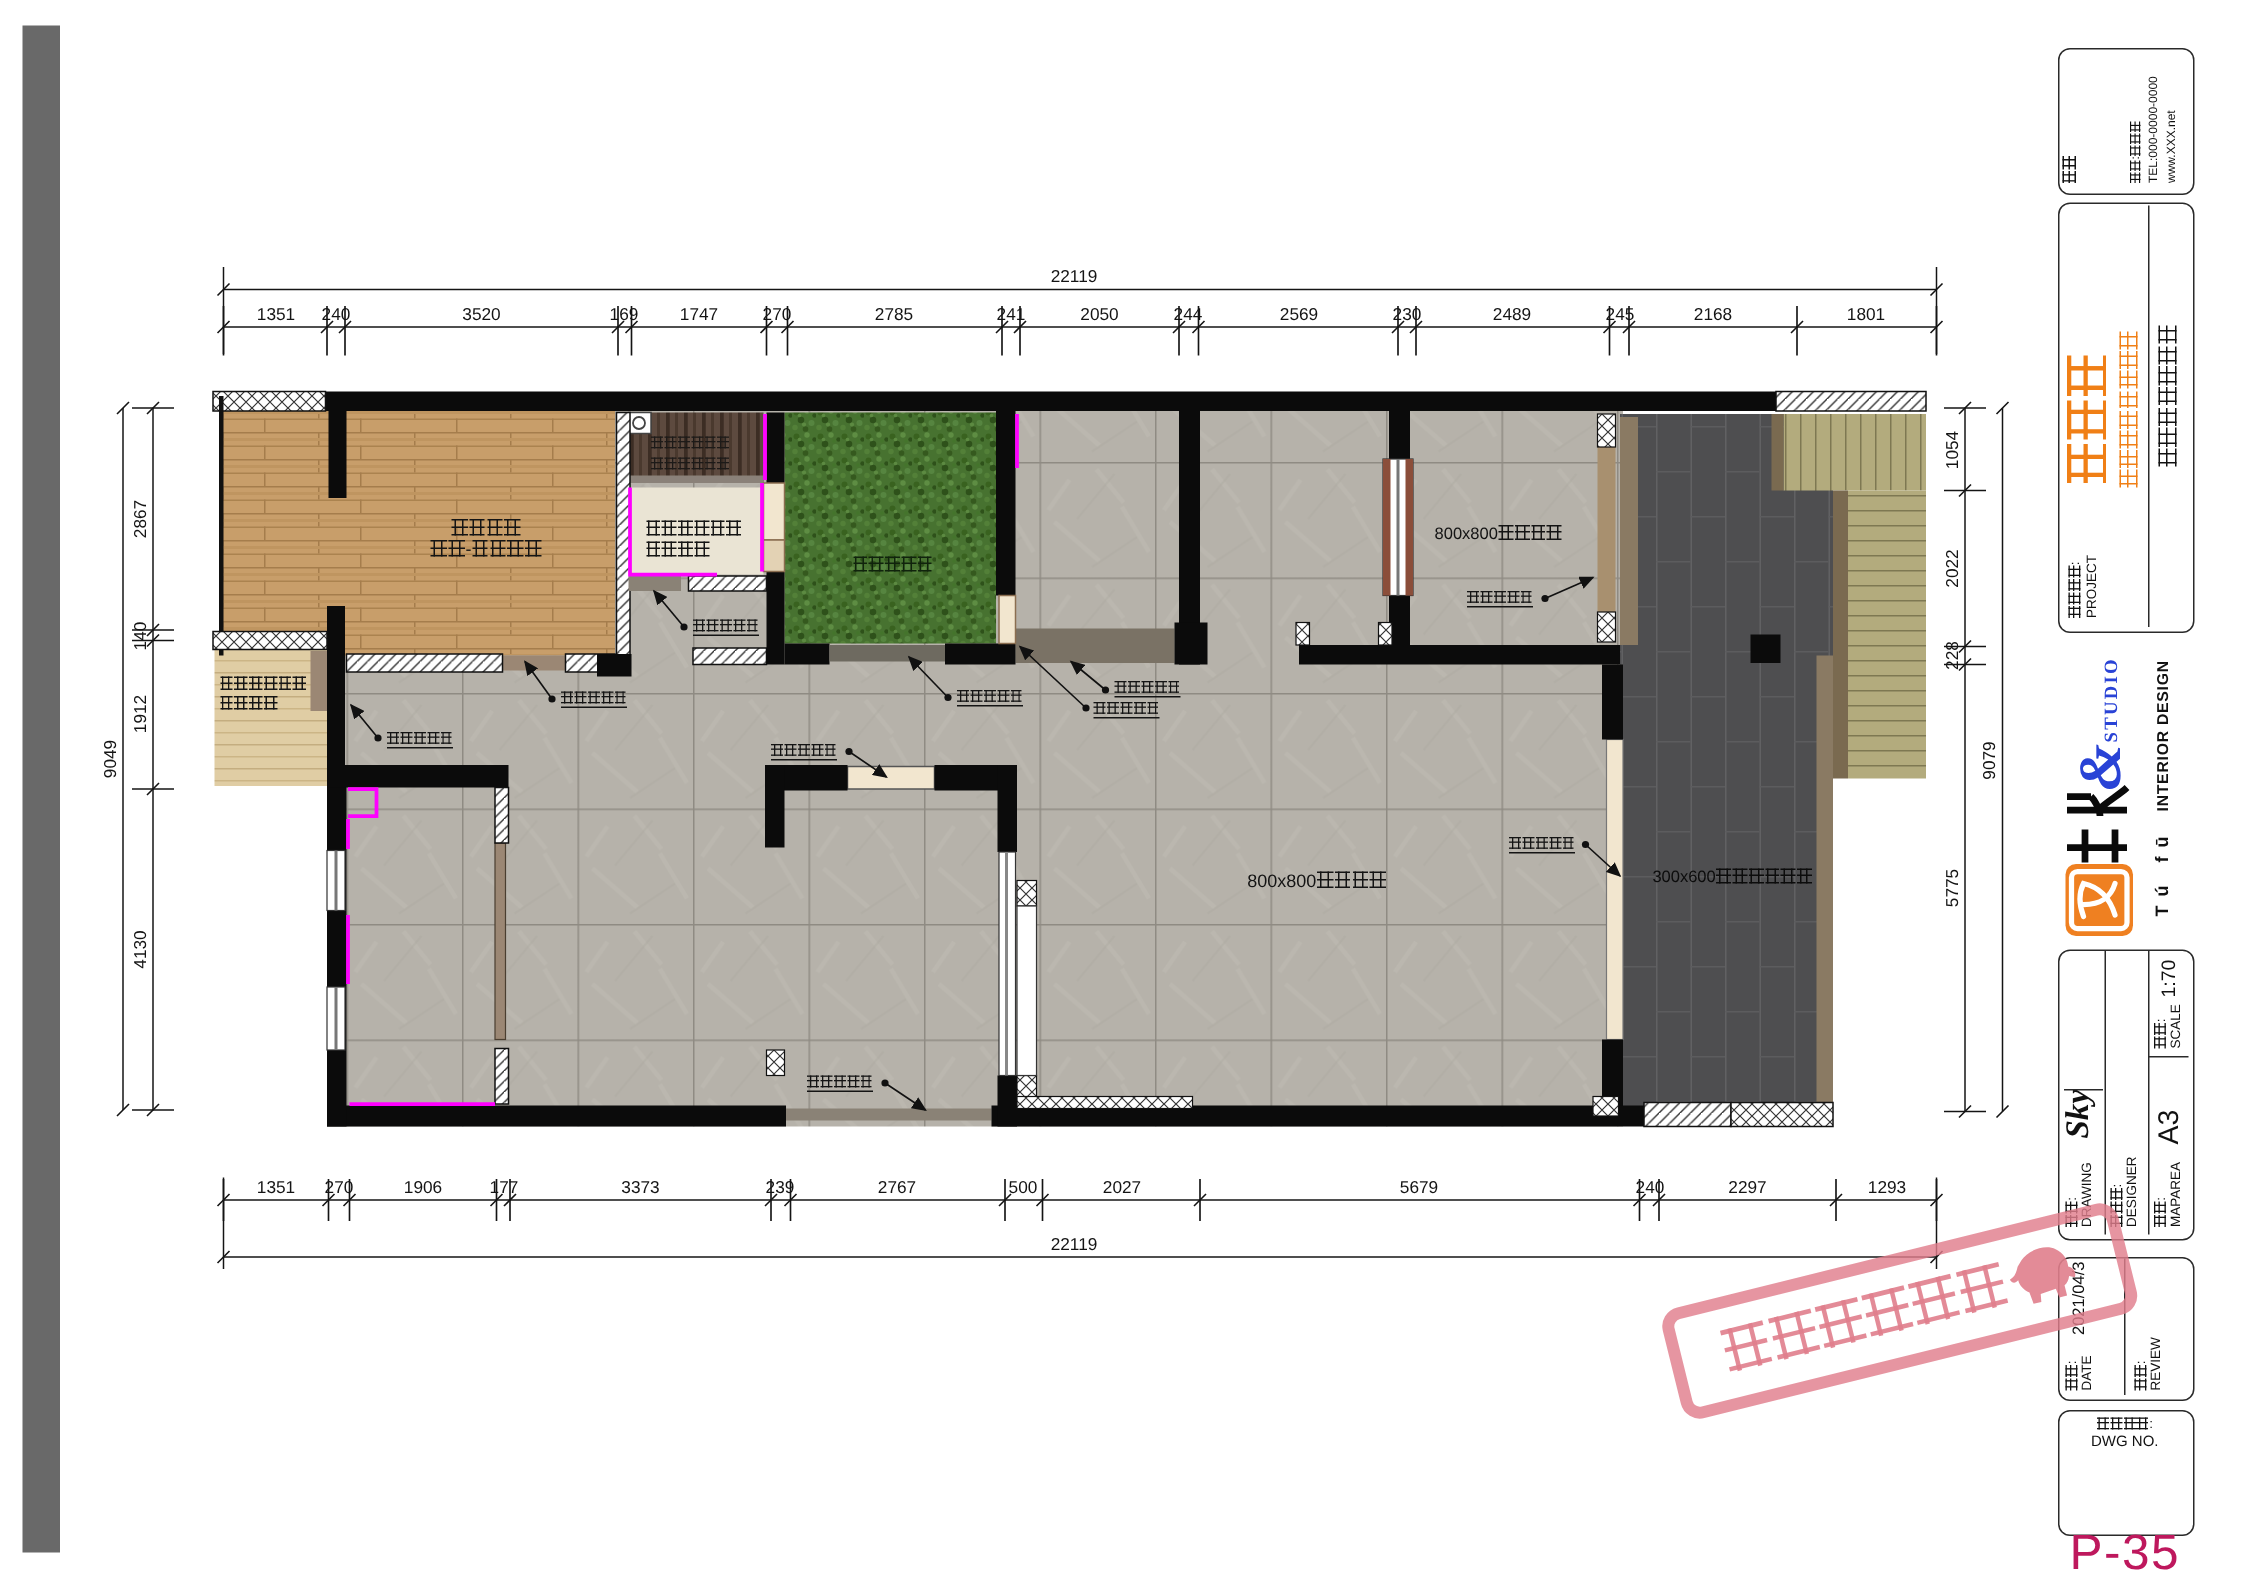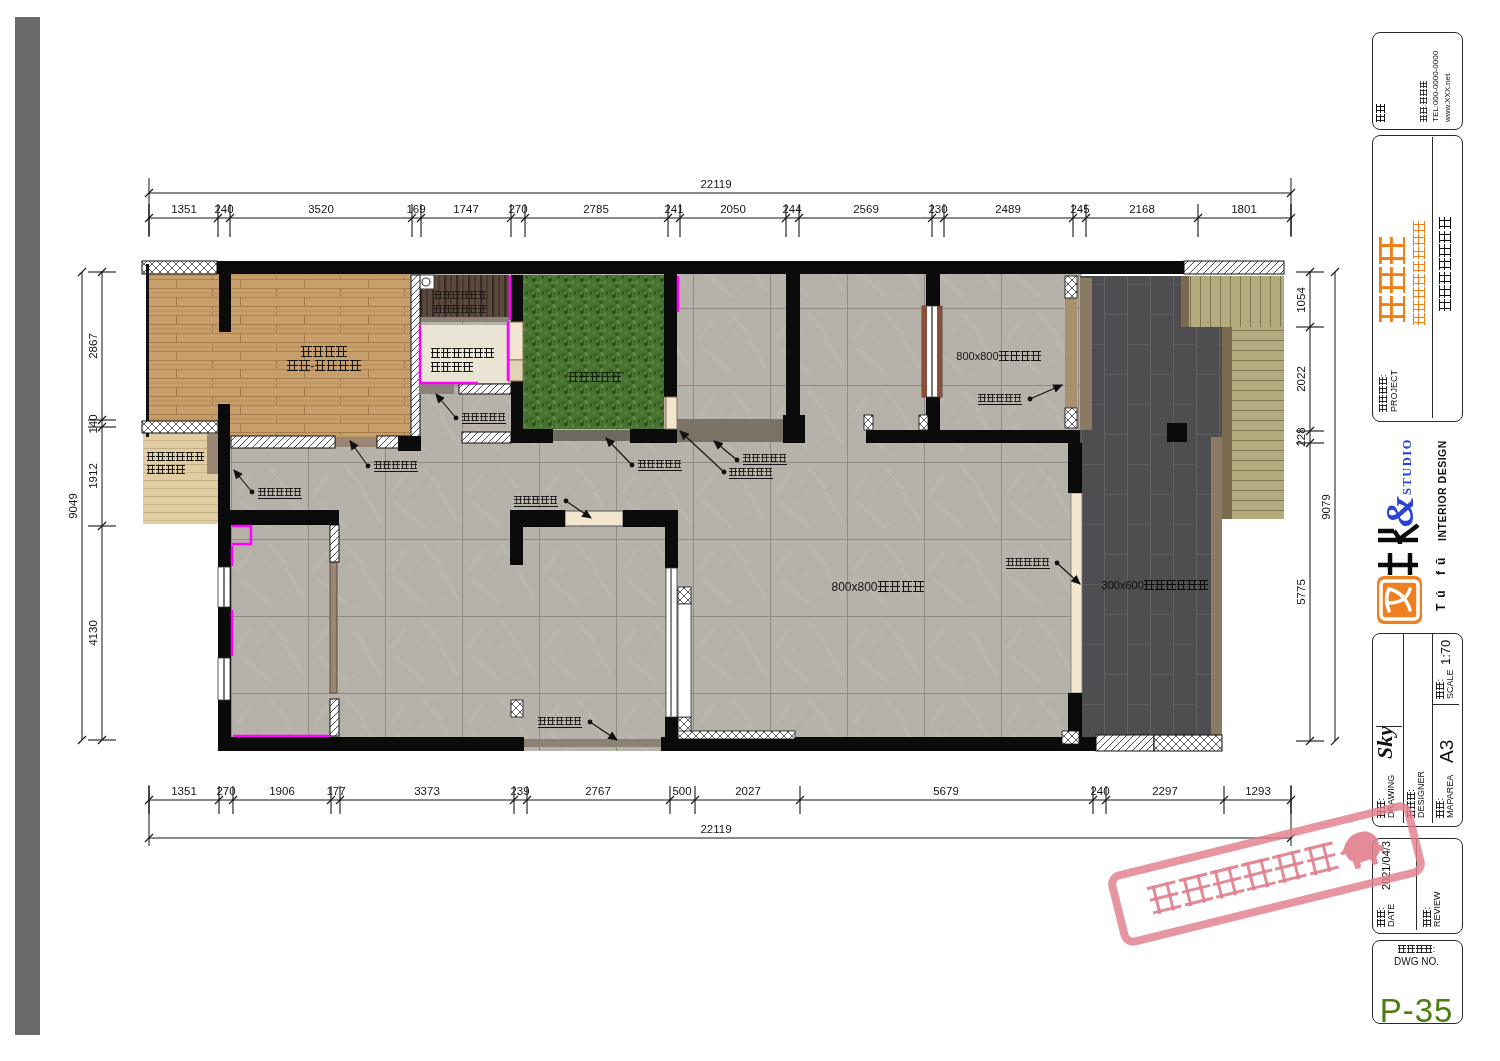--- a/index.html
+++ b/index.html
@@ -549,21 +549,21 @@
 <div class="abs" style="left:1416px;top:839px;width:1.2px;height:91px;background:#2a2a2a;"></div>
 <div class="abs" style="left:1374px;top:930px;width:90px;height:85px;transform:rotate(-90deg);transform-origin:0 0;">
   <div style="position:absolute;left:3px;top:2px;font-size:9px;color:#111;line-height:10px;"><span class="g"></span><span class="g"></span>:<br>DATE</div>
   <div style="position:absolute;left:40px;top:6px;font-size:11px;color:#111;">2021/04/3</div>
   <div style="position:absolute;left:3px;top:48px;font-size:9px;color:#111;line-height:10px;"><span class="g"></span><span class="g"></span>:<br>REVIEW</div>
 </div>
 
 <div class="abs" style="left:1372px;top:940px;width:89px;height:82px;border:1.6px solid #2a2a2a;border-radius:8px;"></div>
 <div class="abs" style="left:1372px;top:944px;width:89px;text-align:center;font-size:9px;color:#111;"><span class="g"></span><span class="g"></span><span class="g"></span><span class="g"></span>:</div>
 <div class="abs" style="left:1372px;top:956px;width:89px;text-align:center;font-size:10px;color:#111;">DWG NO.</div>
-<div class="abs" style="left:1372px;top:992px;width:89px;text-align:center;font-size:33px;color:#4d7c0f;letter-spacing:1px;">P-35</div>
+<div class="abs" style="left:1372px;top:1016px;width:89px;text-align:center;font-size:33px;color:#be185d;letter-spacing:1px;">P-35</div>
 
 <div class="abs" style="left:1110px;top:836px;width:297px;height:60px;transform:rotate(-13.9deg);transform-origin:center;border:8px solid rgba(224,126,140,.82);border-radius:13px;z-index:20;display:flex;align-items:center;justify-content:center;">
 
 <div style="color:rgba(224,126,140,.9);font-size:33px;white-space:nowrap;letter-spacing:3px;margin-top:-2px;"><span class="g"></span><span class="g"></span><span class="g"></span><span class="g"></span><span class="g"></span><span class="g"></span></div>
 
 <svg width="46" height="42" viewBox="0 0 52 46" style="margin-left:2px;margin-top:0px;">
 <path fill="rgba(224,126,140,.9)" d="M14 8 C20 2 34 0 41 6 C46 10 48 16 47 21 C51 23 52 27 50 30 L46 28 C45 31 43 33 41 34 L41 42 L35 42 L34 35 L22 36 L21 42 L15 42 L14 33 C10 30 8 26 8 22 C5 24 3 23 2 20 C6 19 8 16 10 12 Z"></path>
 </svg>
 </div>
 </div>

